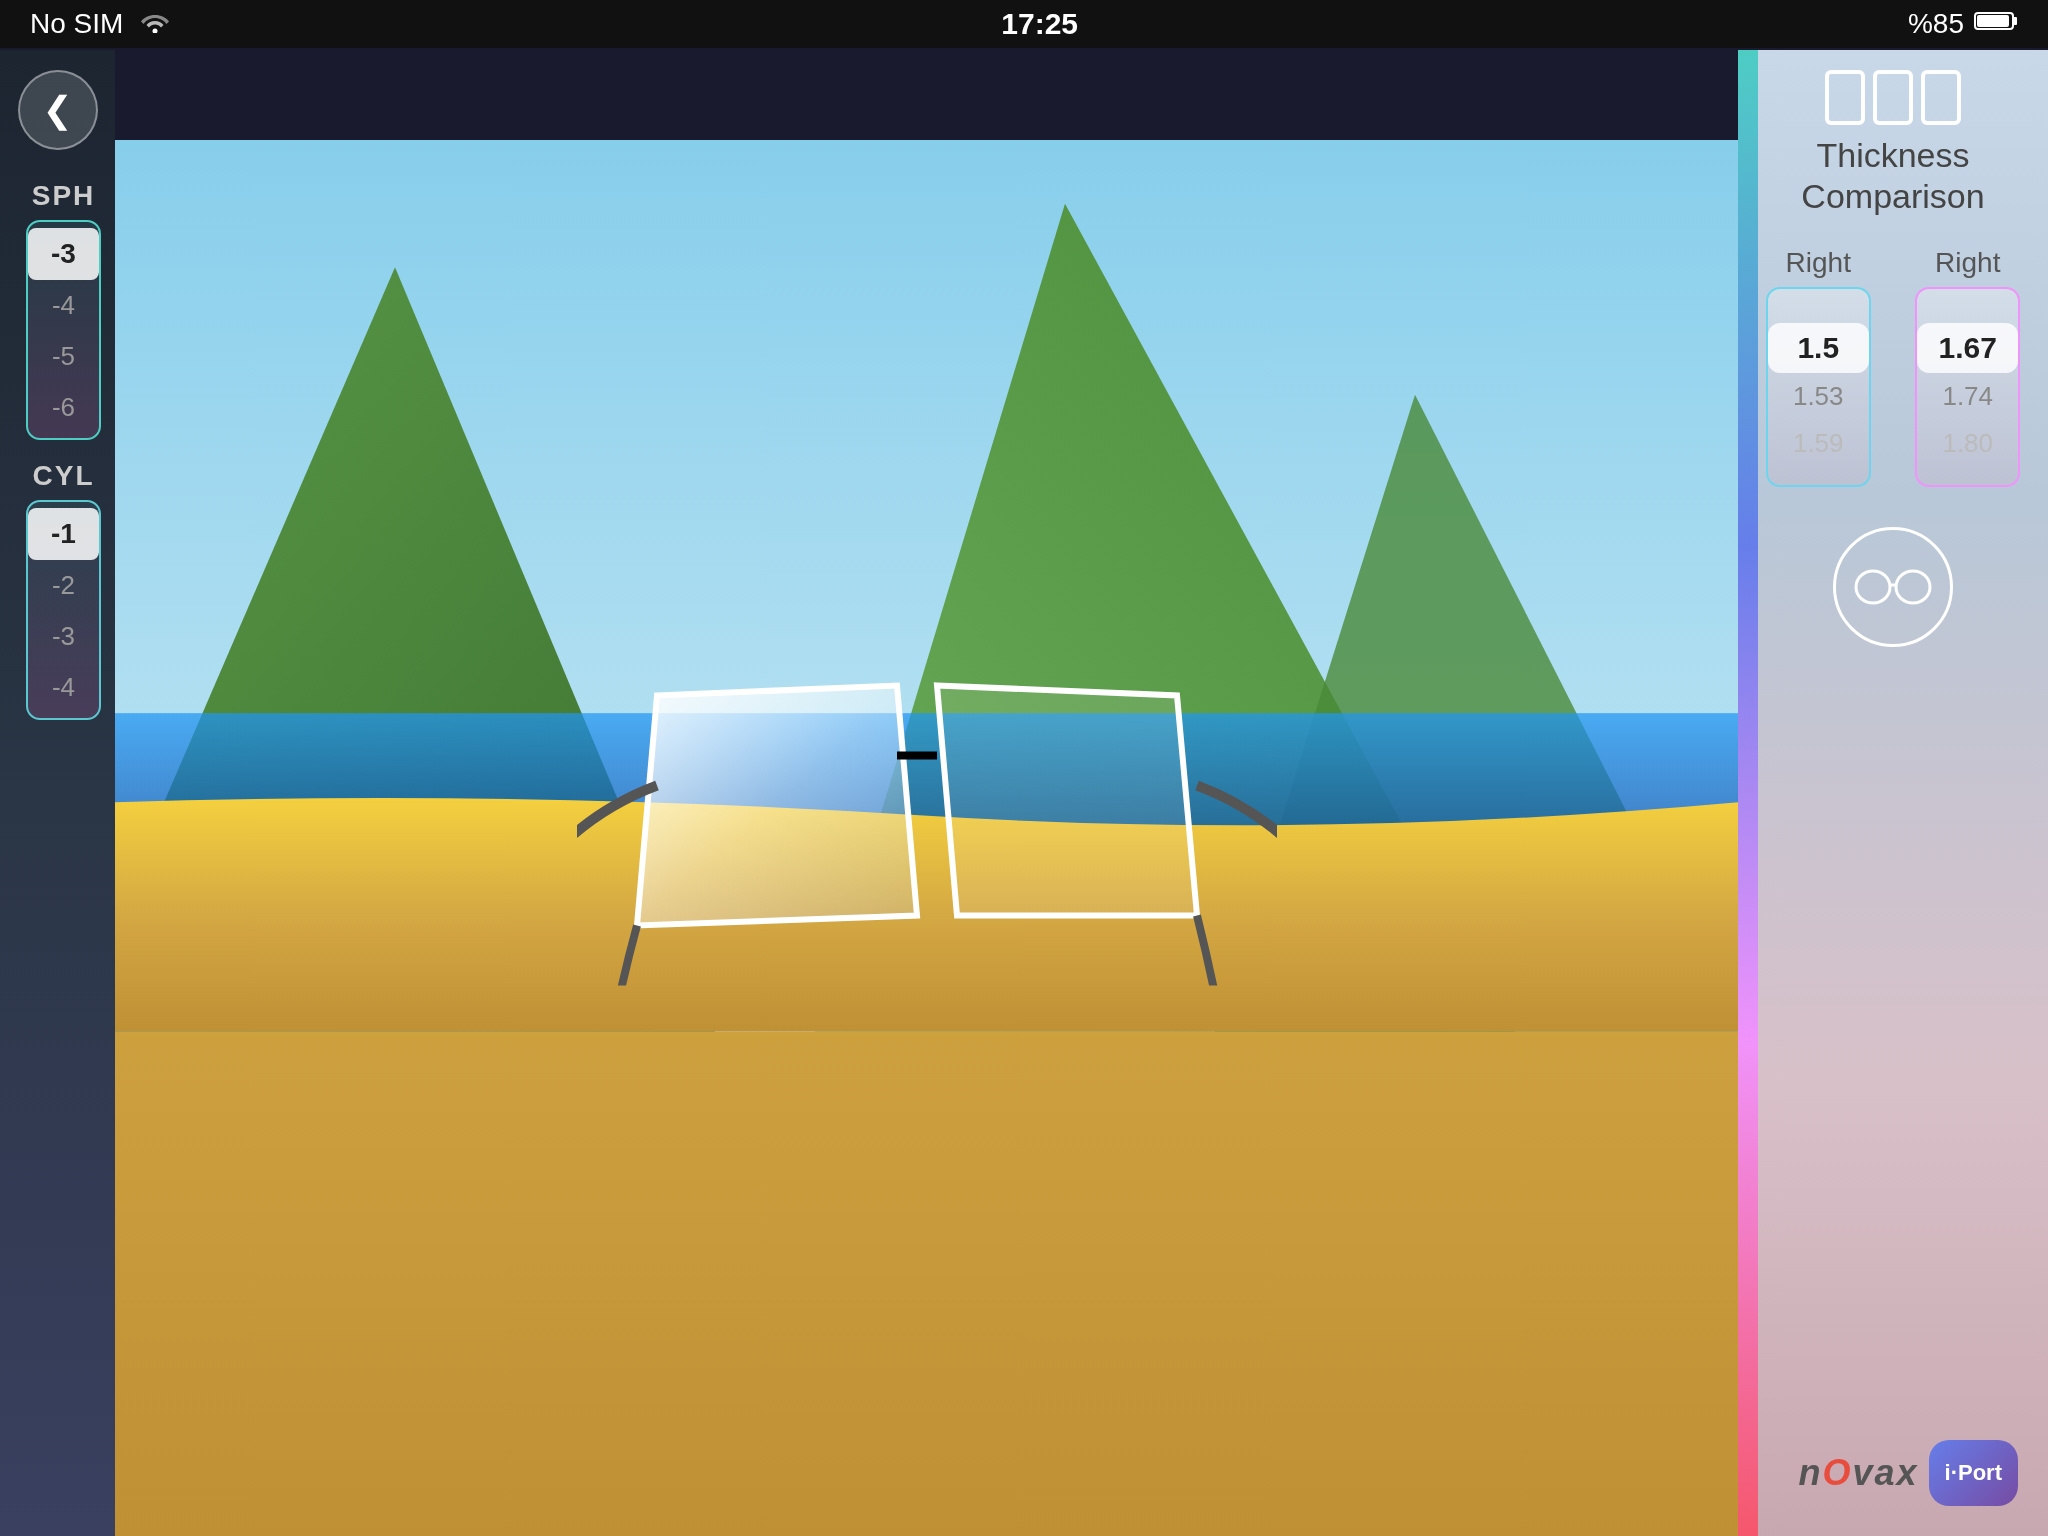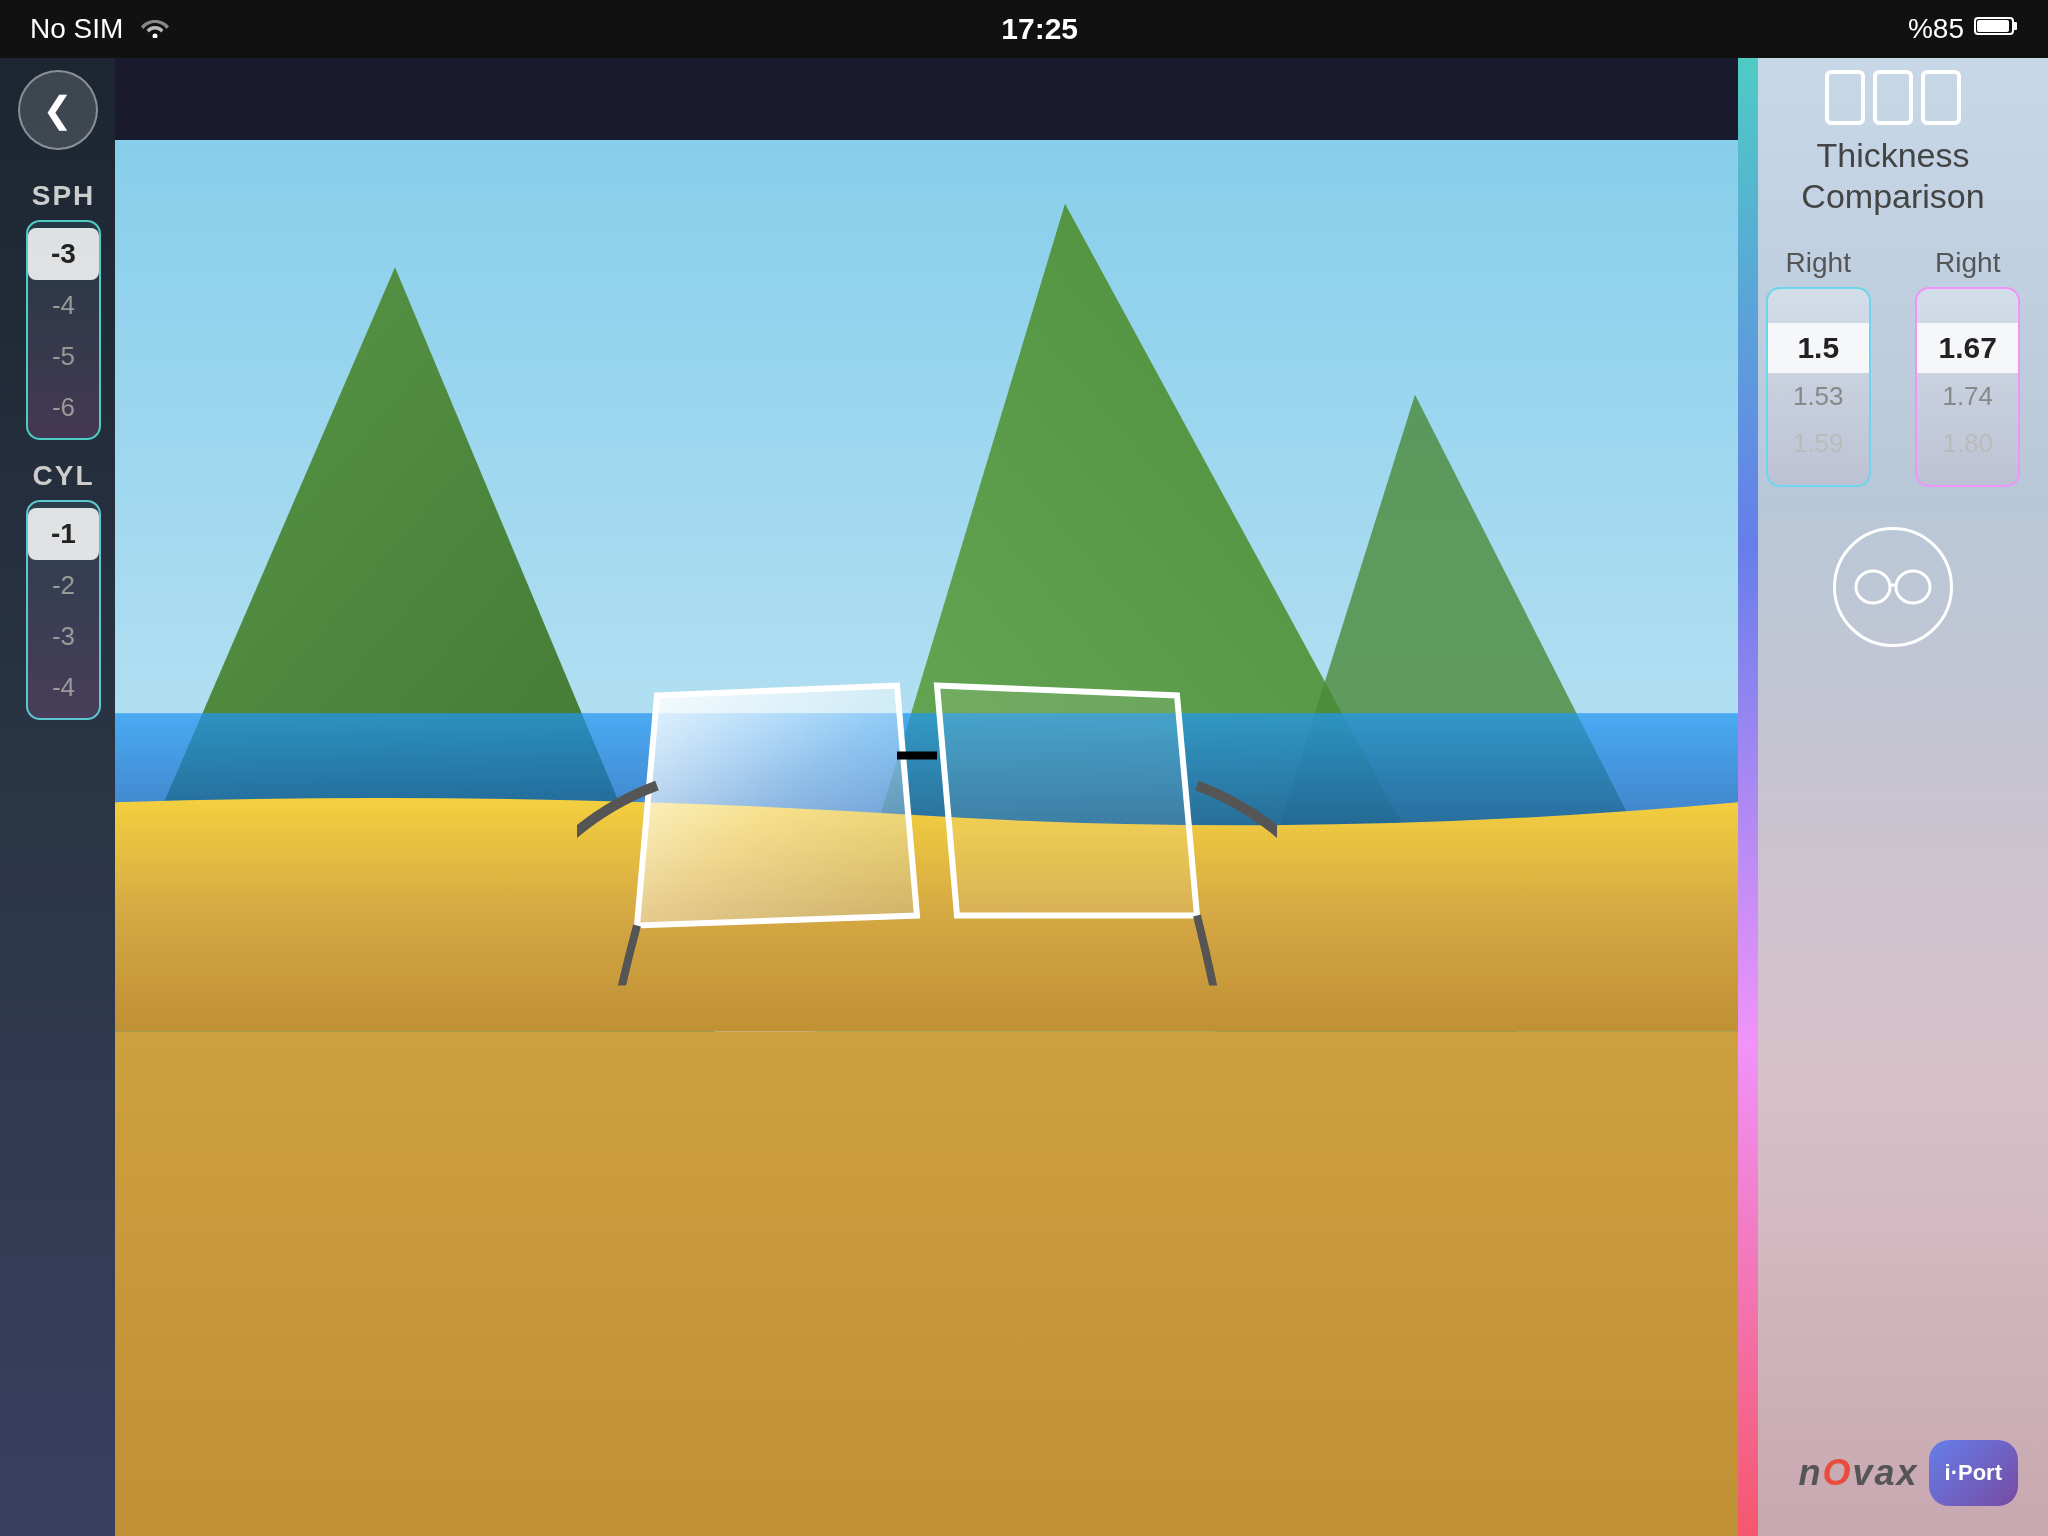--- a/index.html
+++ b/index.html
@@ -10,21 +10,21 @@
       overflow: hidden;
       font-family: -apple-system, 'Helvetica Neue', Arial, sans-serif;
       background: #1a1a2e;
       position: relative;
     }
 
     
     .status-bar {
       position: absolute;
       top: 0; left: 0; right: 0;
-      height: 58px;
+      height: 48px;
       background: #111;
       display: flex;
       align-items: center;
       justify-content: space-between;
       padding: 17px 30px;
       z-index: 100;
       color: white;
       font-size: 28px;
       font-weight: 500;
     }
@@ -255,21 +255,21 @@
       padding: 8px 0;
       color: #888;
       font-size: 26px;
     }
 
     .index-item.selected {
       background: rgba(255,255,255,0.8);
       color: #222;
       font-weight: 600;
       font-size: 30px;
-      border-radius: 0;
+      border-radius: 12px;
     }
 
     .glasses-button {
       width: 120px;
       height: 120px;
       border-radius: 50%;
       border: 3px solid white;
       background: transparent;
       display: flex;
       align-items: center;

